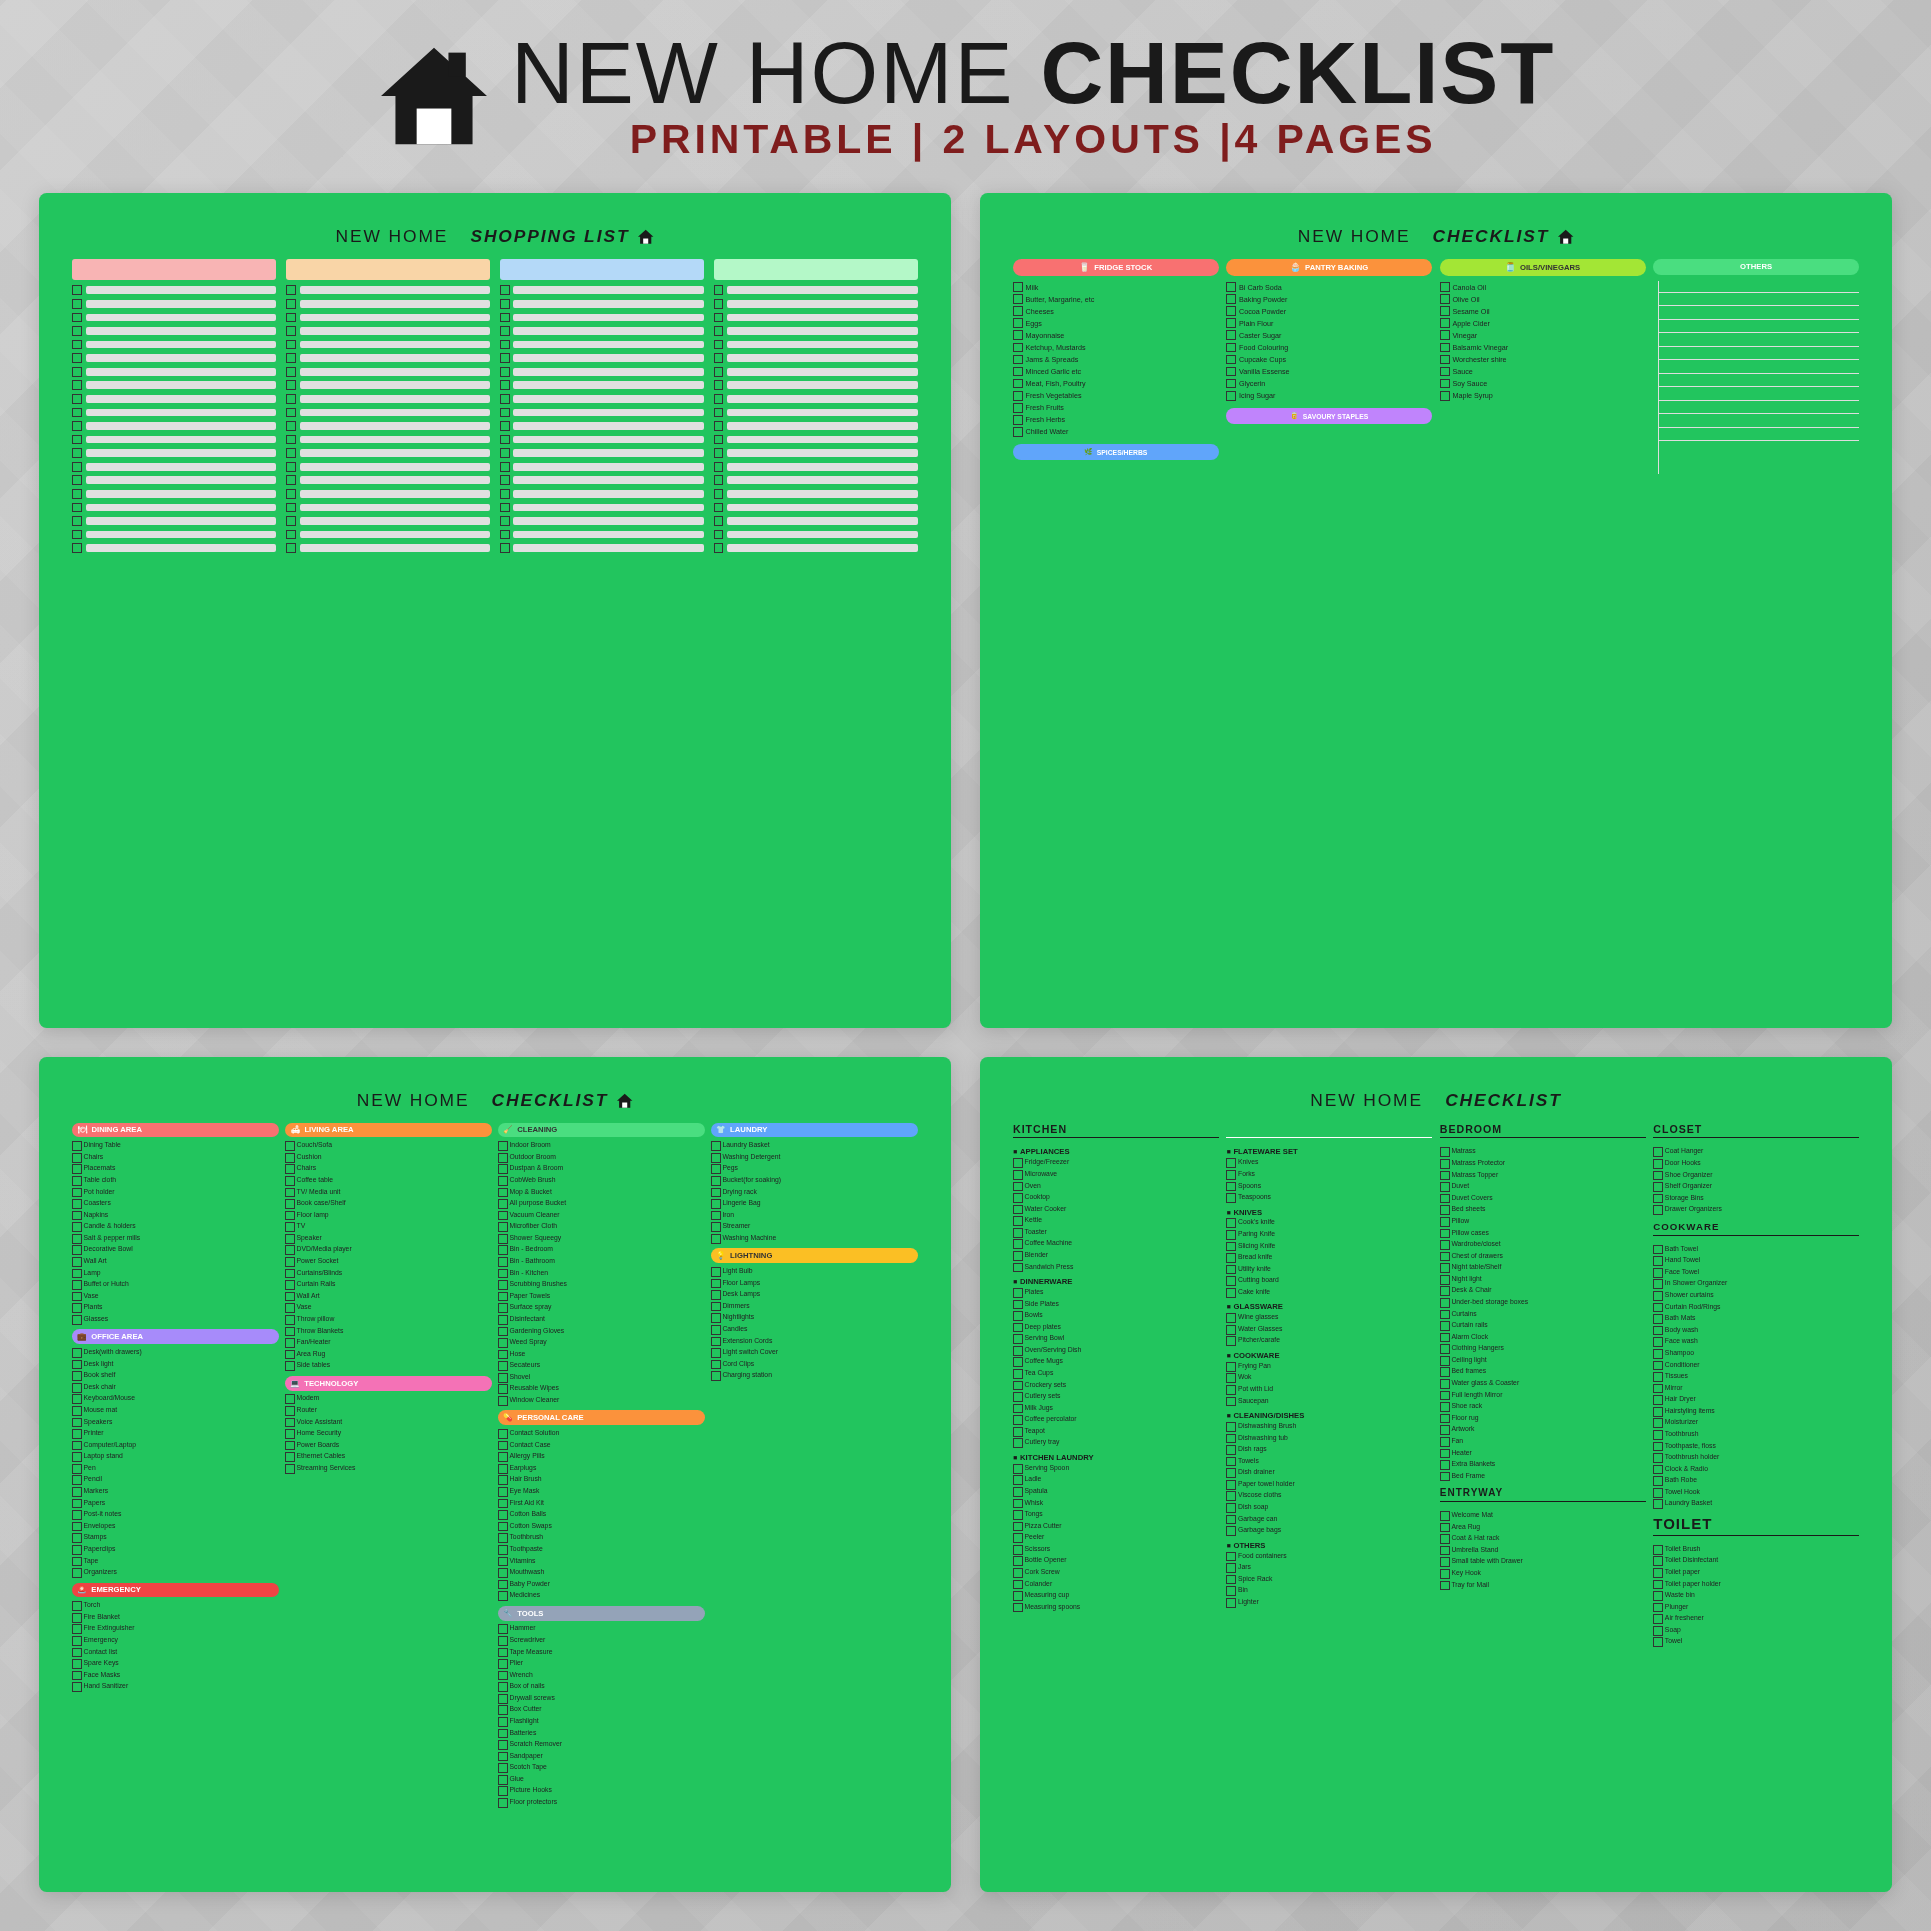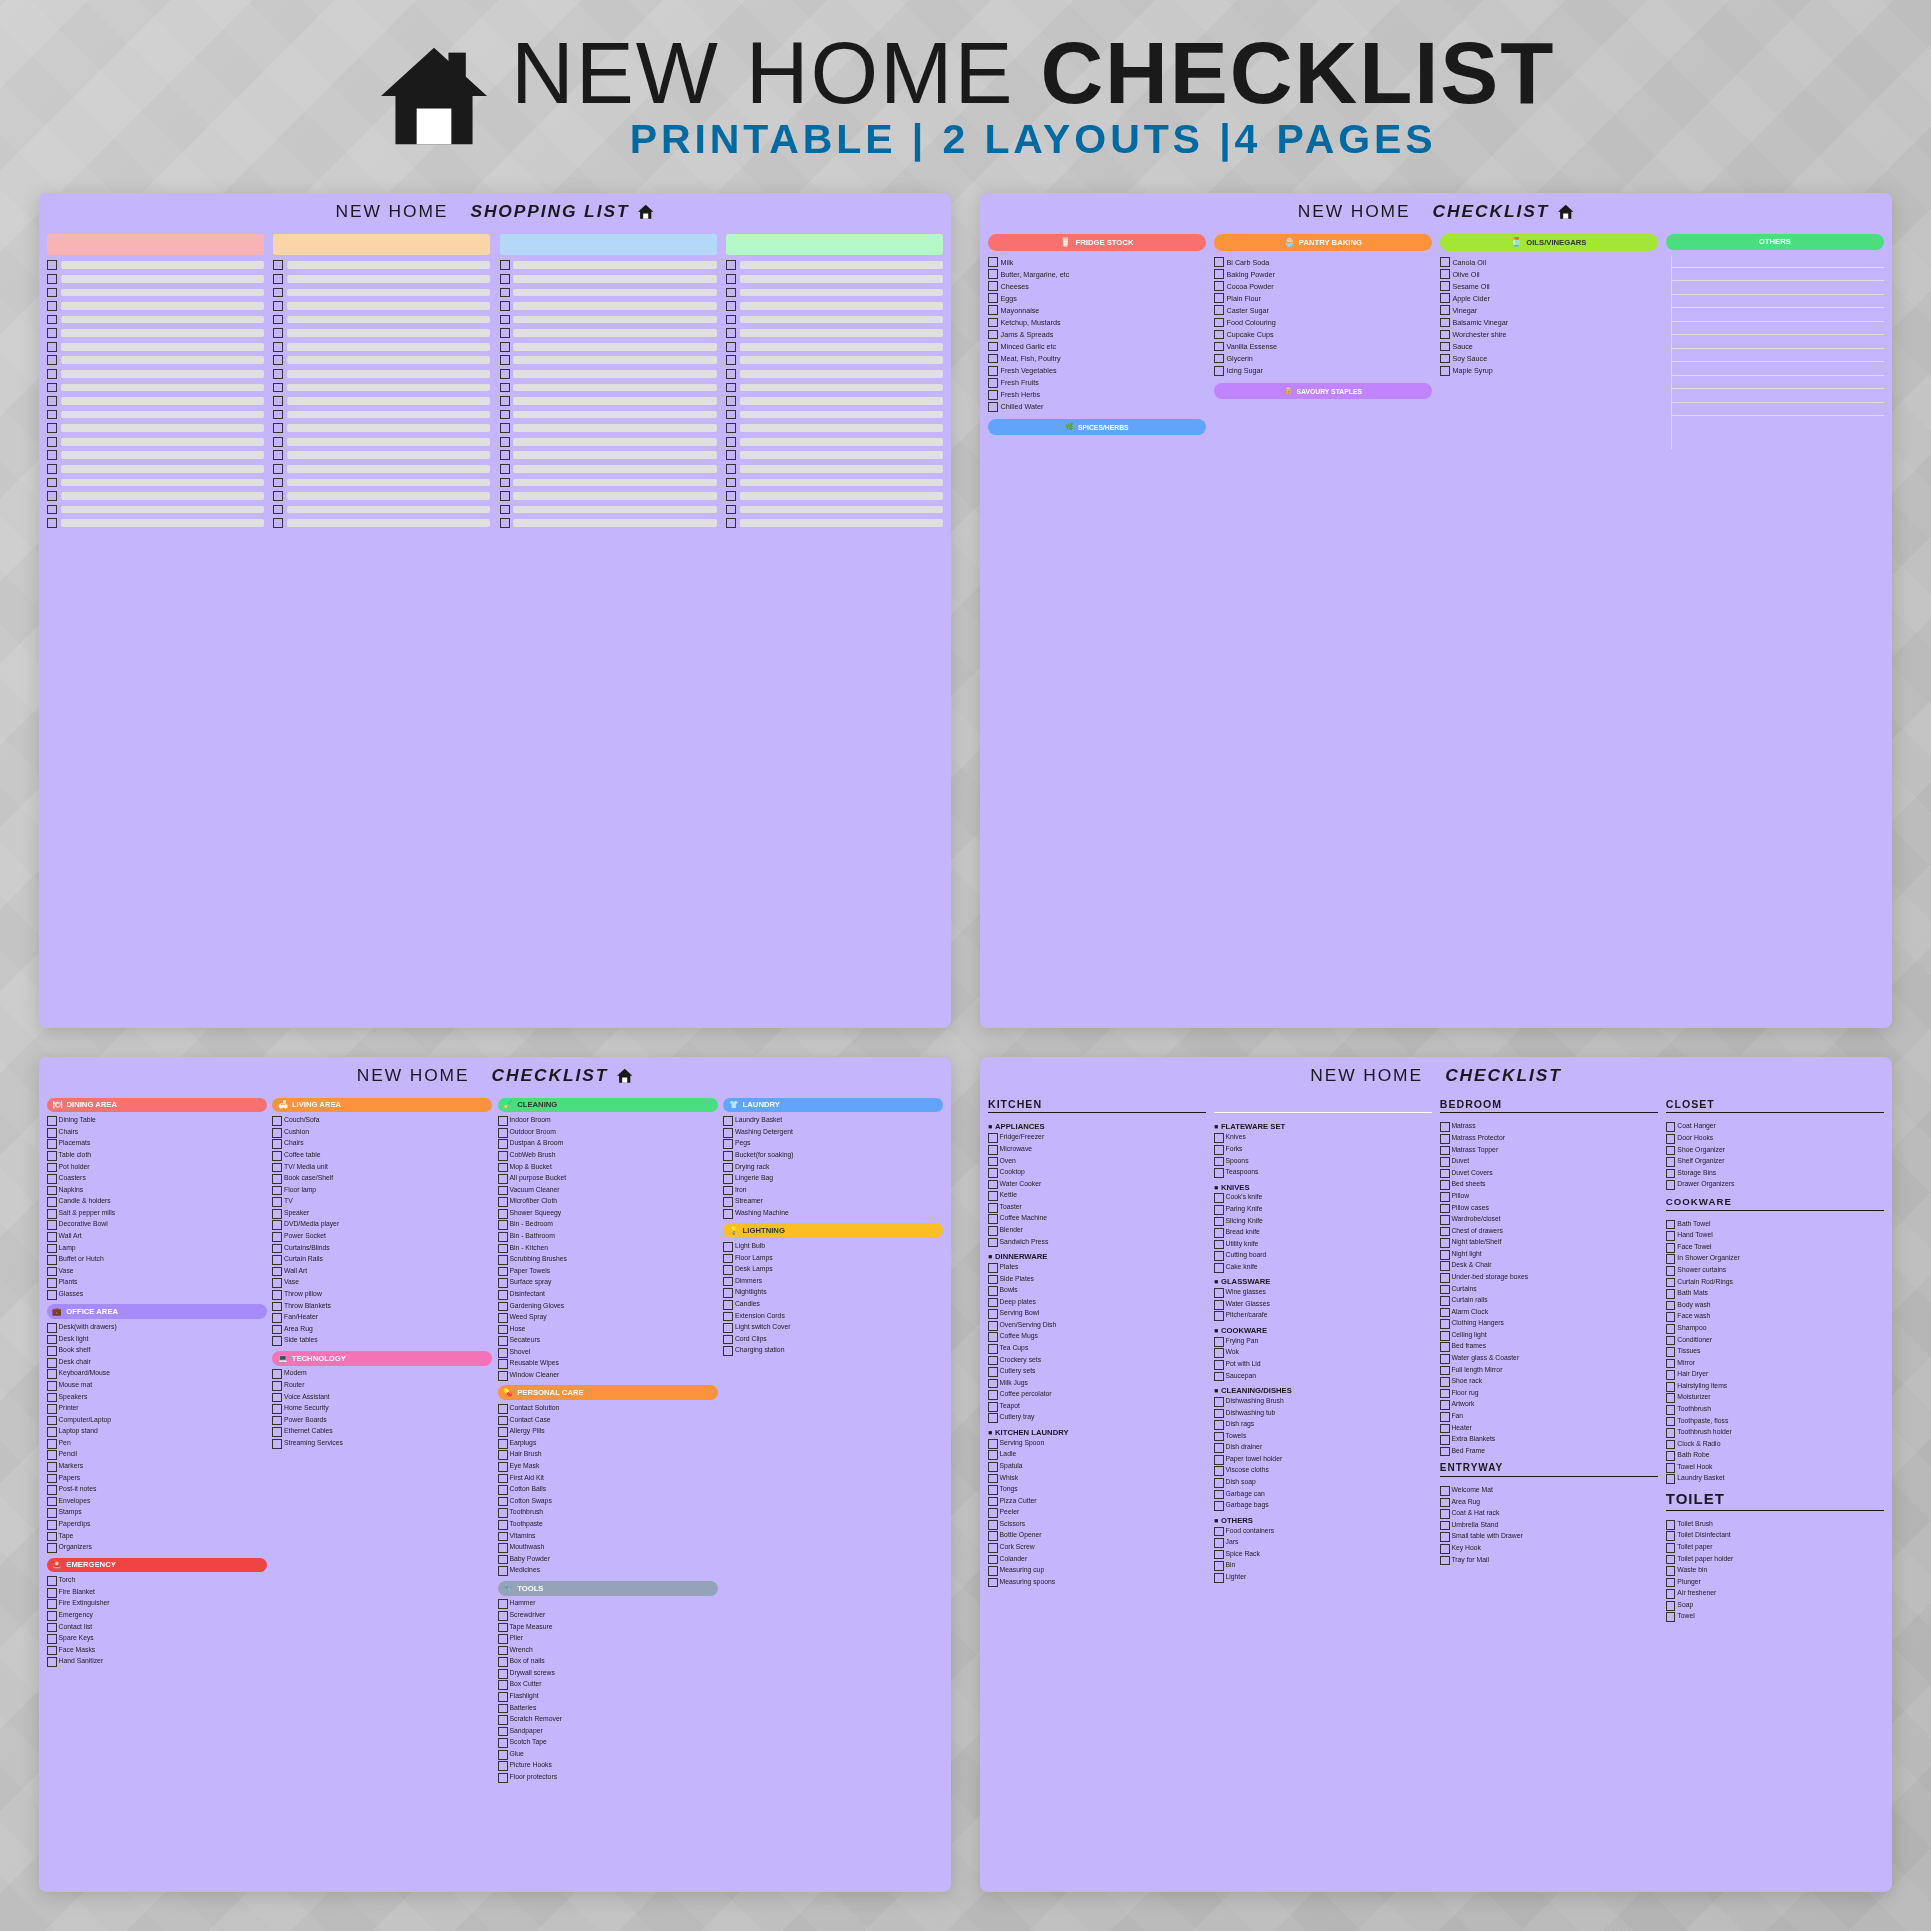--- a/index.html
+++ b/index.html
@@ -49,43 +49,43 @@
     .header-title {
       font-size: 87px;
       font-weight: 900;
       color: #1a1a1a;
       letter-spacing: 1.9px;
       line-height: 1;
     }
     .header-subtitle {
       font-size: 41px;
       font-weight: 700;
-      color: #0369a1;
+      color: #7f1d1d;
       letter-spacing: 3.9px;
       text-align: center;
     }
 
     
     .panels-container {
       position: absolute;
       top: 193px;
       left: 39px;
       right: 39px;
       bottom: 39px;
       display: grid;
       grid-template-columns: 1fr 1fr;
       grid-template-rows: 1fr 1fr;
       gap: 29px;
     }
     .panel {
-      background: #c4b5fd;
+      background: #22c55e;
       border-radius: 7.7px;
       box-shadow: 0 3.9px 19.3px rgba(0,0,0,0.15);
       overflow: hidden;
-      padding: 8px;
+      padding: 33px;
       position: relative;
     }
 
     
     .panel-title {
       text-align: center;
       font-size: 17.4px;
       font-weight: 900;
       letter-spacing: 1.9px;
       color: #1a1a1a;

